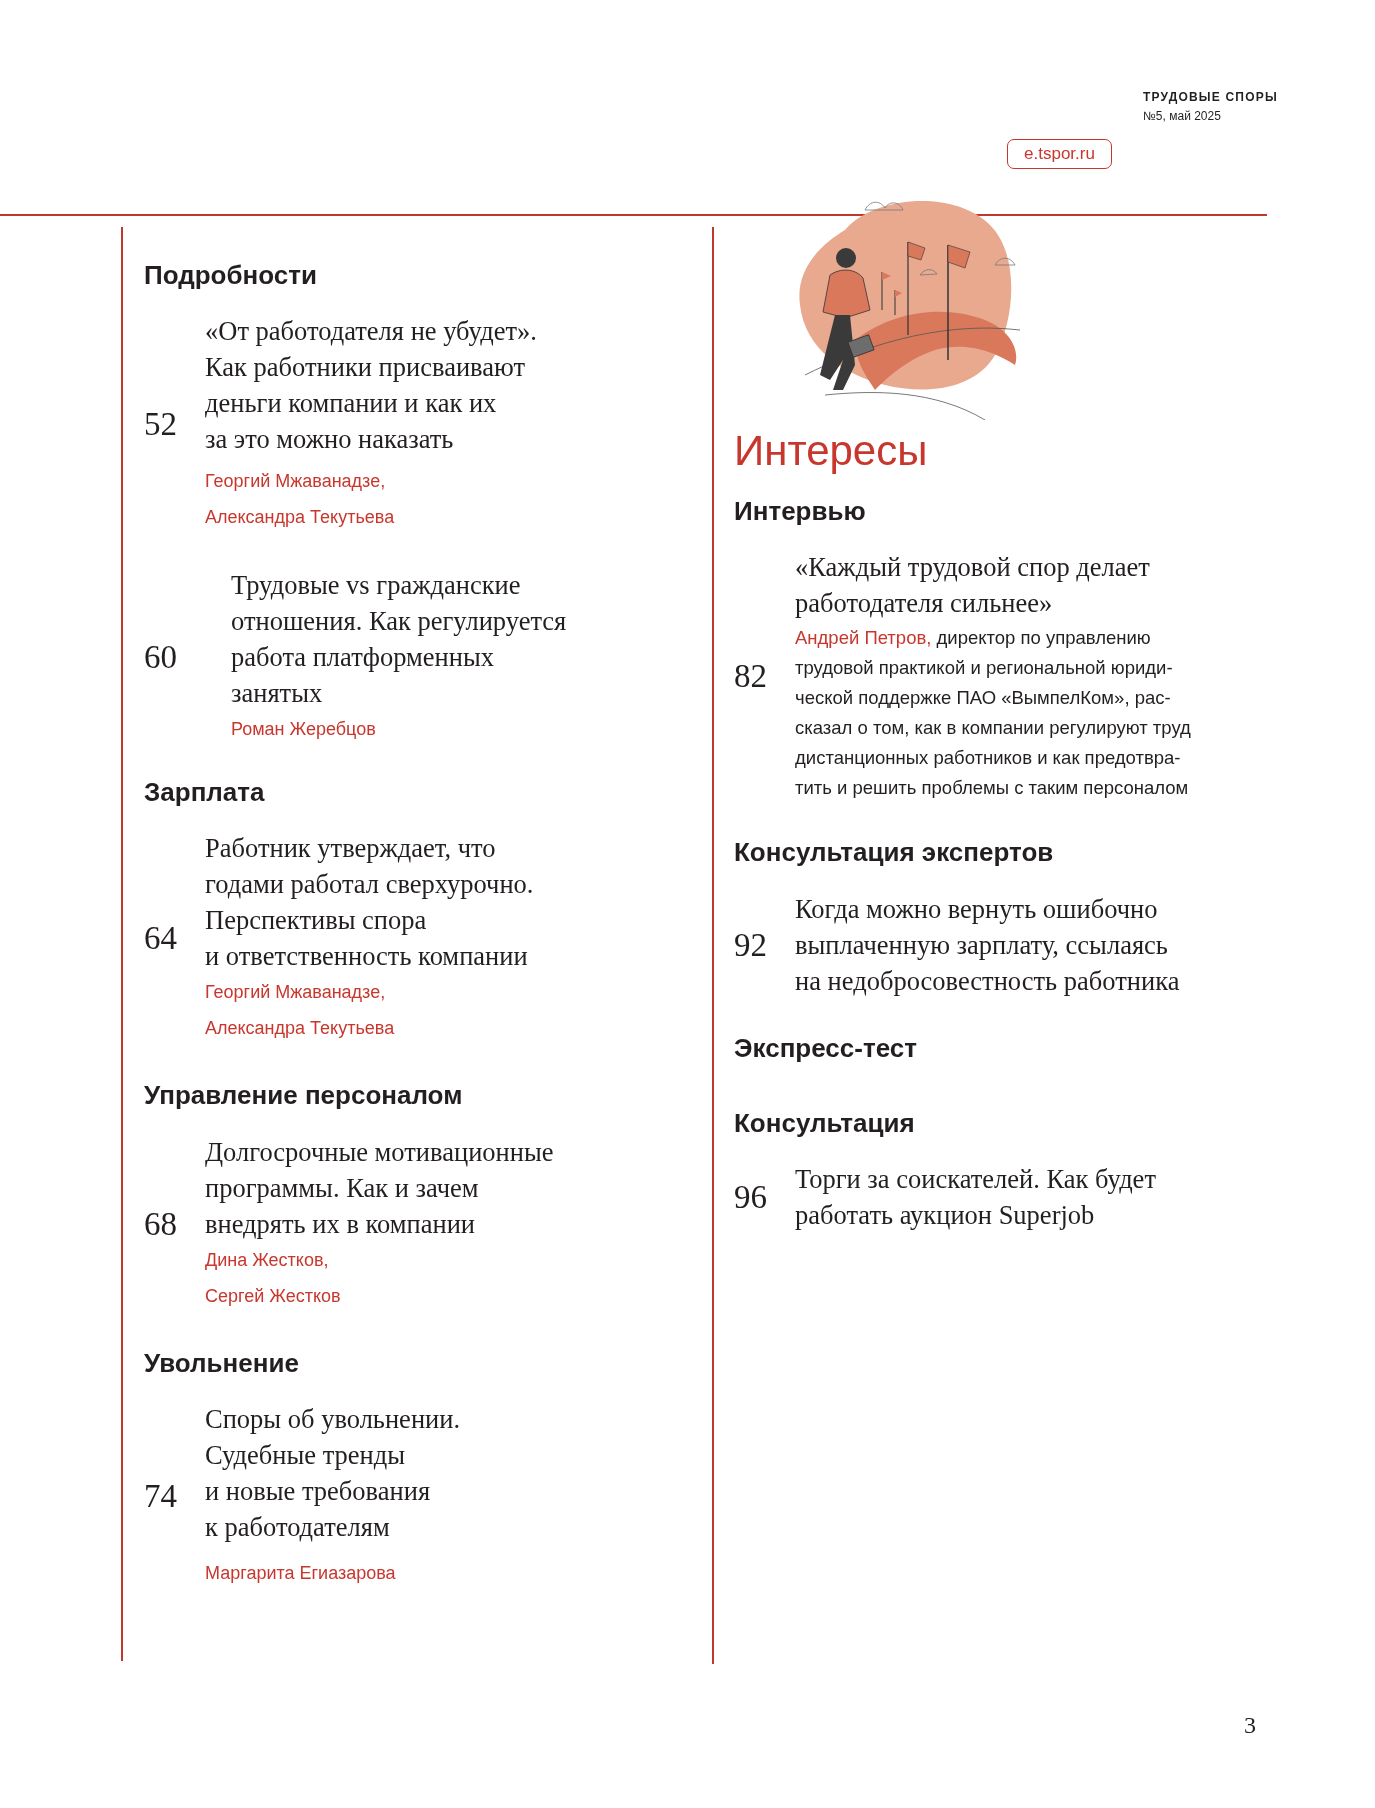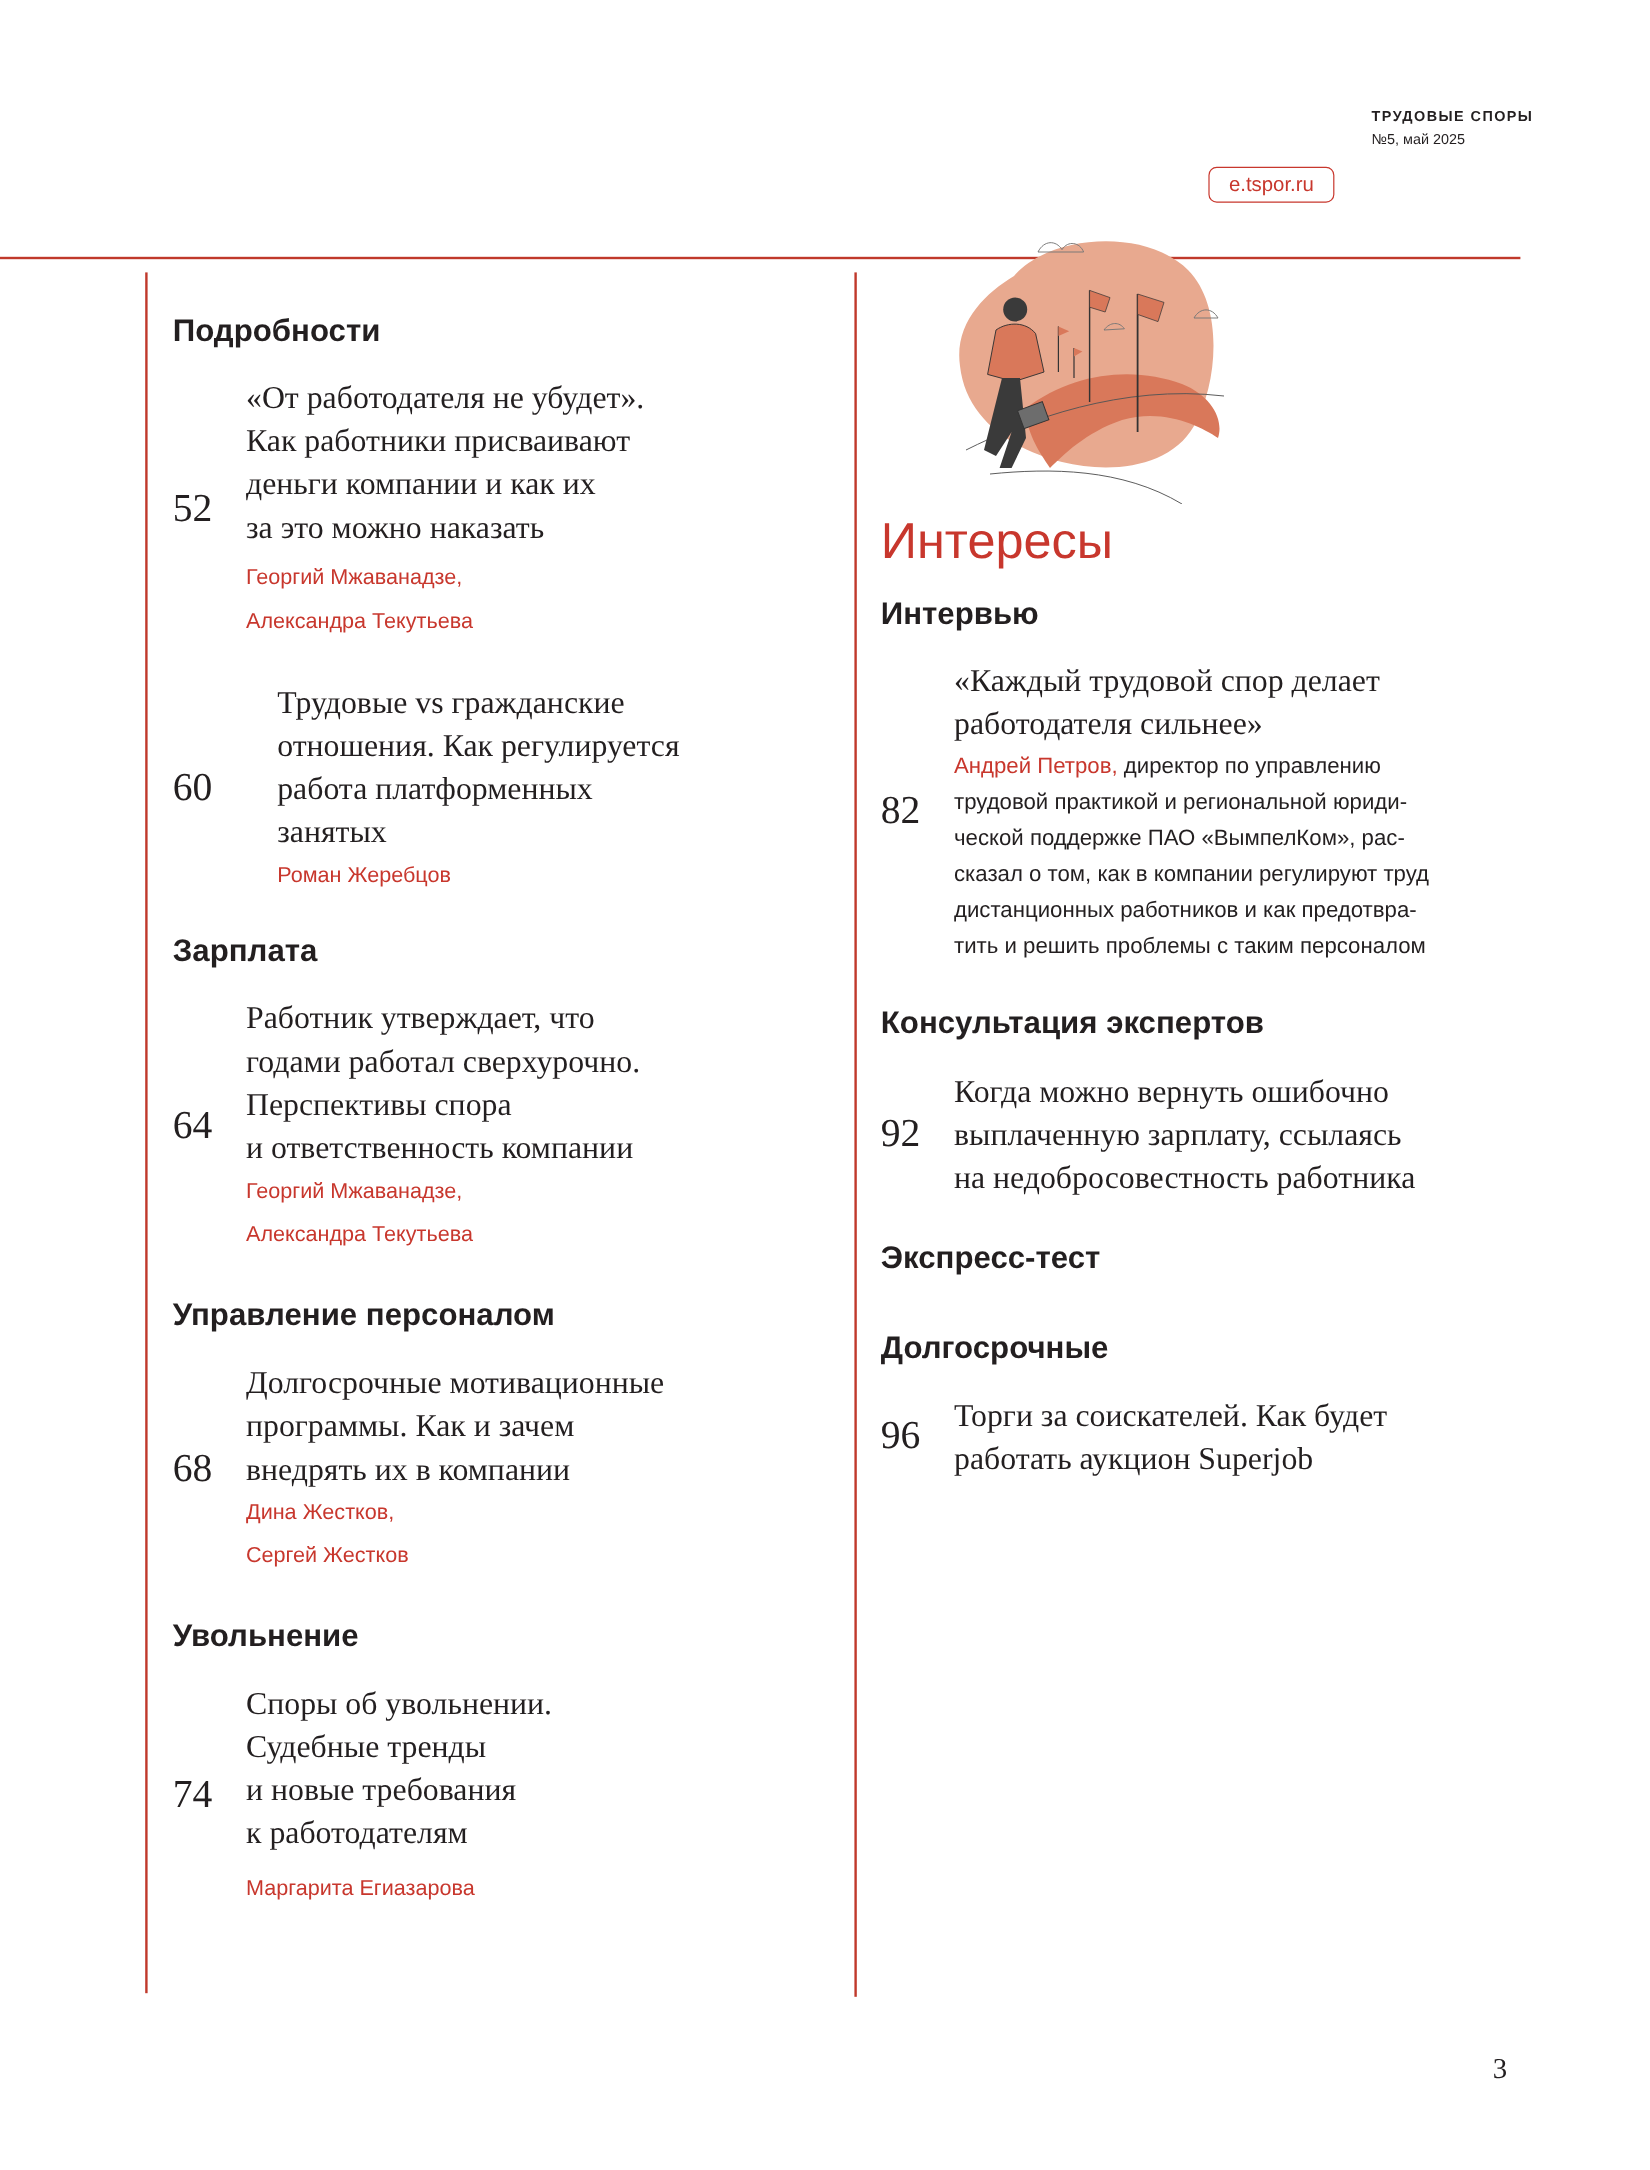--- a/index.html
+++ b/index.html
@@ -208,21 +208,21 @@
 на недобросовестность работника</a>
       </div>
     </div>
   </div>
 
   <div style="margin-top:34px;">
     <div class="section-heading">Экспресс-тест</div>
   </div>
 
   <div style="margin-top:44px;">
-    <div class="section-heading">Долгосрочные</div>
+    <div class="section-heading">Консультация</div>
     <div class="entry">
       <div class="entry-page">96</div>
       <div class="entry-body">
         <a class="entry-title">Торги за соискателей. Как будет
 работать аукцион Superjob</a>
       </div>
     </div>
   </div>
 </div>
 

